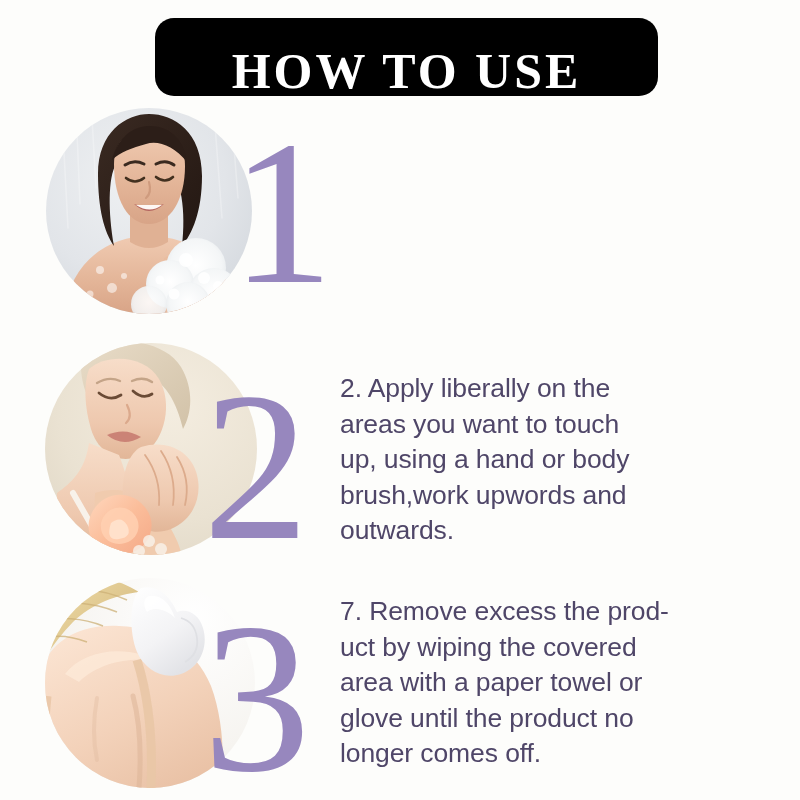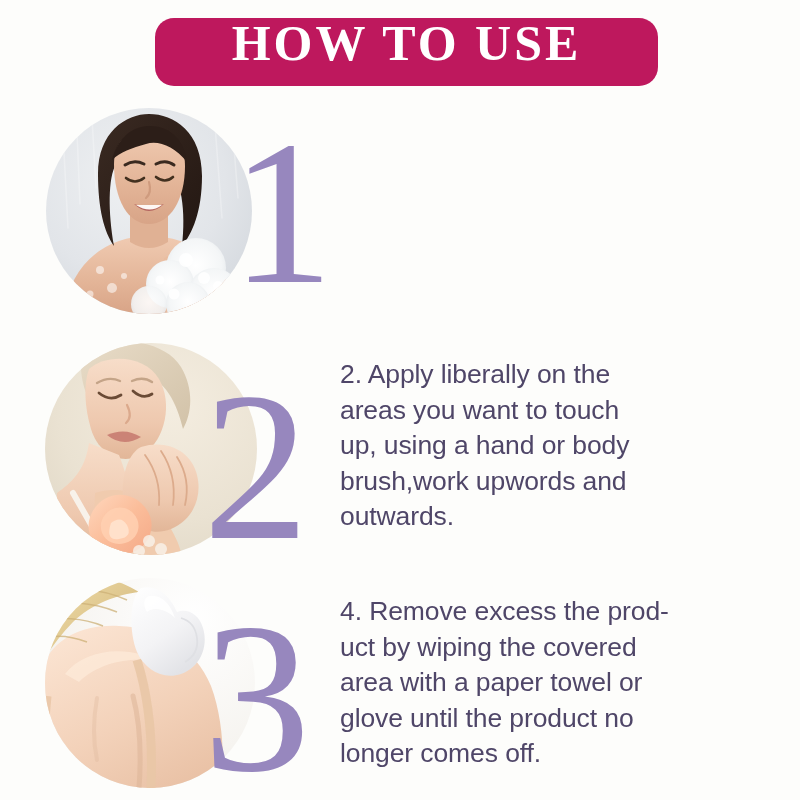--- a/index.html
+++ b/index.html
@@ -19,25 +19,25 @@
     height: 800px;
     background: #fdfdfb;
   }
 
   
   .banner {
     position: absolute;
     left: 155px;
     top: 18px;
     width: 503px;
-    height: 68px;
-    background: #be185d;
+    height: 78px;
+    background: #000000;
     border-radius: 19px;
     display: flex;
-    align-items: flex-start;
+    align-items: flex-end;
     justify-content: center;
   }
   .banner-title {
     font-family: "Liberation Serif", "DejaVu Serif", serif;
     font-weight: 700;
     font-size: 50px;
     letter-spacing: 3px;
     color: #ffffff;
     line-height: 1;
     white-space: nowrap;
@@ -96,21 +96,21 @@
     left: 340px;
     width: 340px;
     color: #4f4668;
     font-family: "Liberation Sans", sans-serif;
     font-size: 26.5px;
     line-height: 1.34;
     white-space: pre-line;
     letter-spacing: -0.1px;
   }
   .step-1 .step-text { top: 78px; }
-  .step-2 .step-text { top: 14px; }
+  .step-2 .step-text { top: 28px; }
   .step-3 .step-text { top: 16px; }
 </style>
 </head>
 <body>
 
 <div class="page">
 
   <div class="banner">
     <div class="banner-title">HOW TO USE</div>
   </div>
@@ -325,20 +325,20 @@
         <path d="M2 118 C-2 152 -2 184 0 210" stroke="#e9c6a6" stroke-width="9" fill="none" opacity="0.85"></path>
 
         <path d="M96 10 C114 6 126 20 132 34 C142 30 154 36 158 50 C164 70 154 90 136 96 C118 102 100 92 92 74 C84 54 84 20 96 10 Z" fill="url(#cloth3)"></path>
         <path d="M104 18 C118 16 126 28 130 40 C122 32 110 28 102 34 C98 28 98 20 104 18 Z" fill="#ffffff" opacity="0.85"></path>
         <path d="M136 40 q14 4 16 20 q2 16 -12 24" stroke="#dfe0e4" stroke-width="1.8" fill="none"></path>
       </svg>
     </div>
 
     <div class="numeral numeral-3">3</div>
 
-    <div class="step-text">4.  Remove excess the prod-
+    <div class="step-text">7.  Remove excess the prod-
 uct by wiping the covered
 area with a paper towel or
 glove until the product no
 longer comes off.</div>
   </div>
 
 </div>
 
 </body></html>

